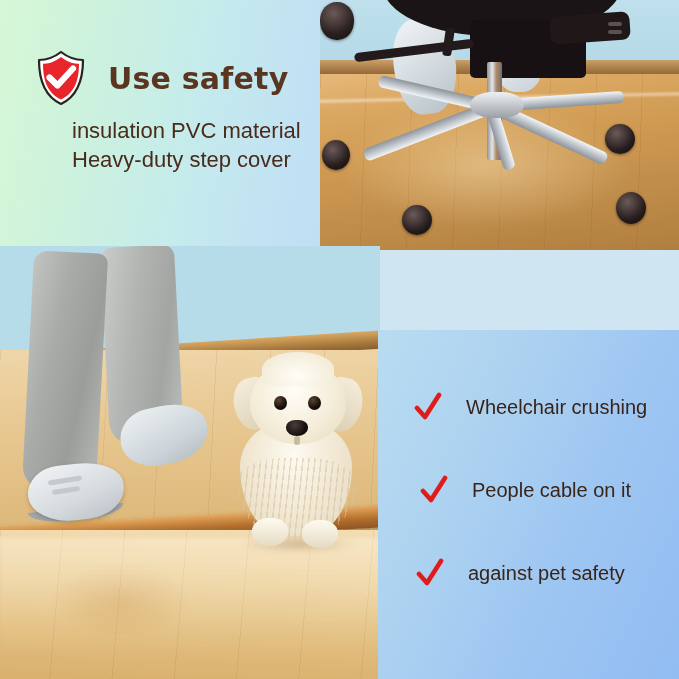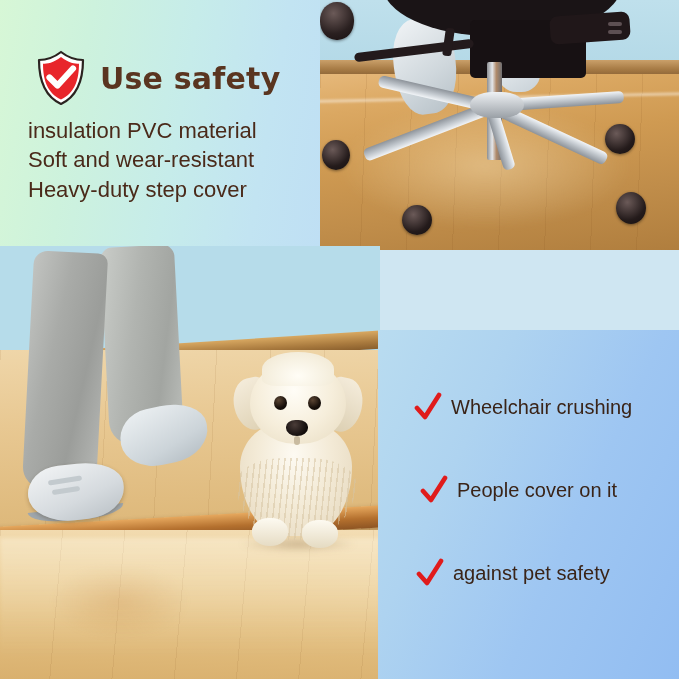--- a/index.html
+++ b/index.html
@@ -146,34 +146,34 @@
              background:linear-gradient(180deg,#fdfaf1,#e5dbc2); border-radius:46% 46% 48% 48%; }
   .dog-shadow{ position:absolute; left:10px; top:182px; width:120px; height:16px;
                background:radial-gradient(ellipse at 50% 50%, rgba(110,70,25,.32), rgba(110,70,25,0) 70%);
                filter:blur(3px); }
 
   
   .panel-safety{
     position:absolute; left:0; top:0; width:320px; height:246px;
     background:linear-gradient(100deg,#d7f7d6 0%,#cdf2dd 26%,#c6ecea 55%,#c2e4f2 80%,#bfdff4 100%);
   }
-  .safety-head{ position:absolute; left:36px; top:50px; display:flex; align-items:center; gap:14px; }
+  .safety-head{ position:absolute; left:36px; top:50px; display:flex; align-items:center; gap:22px; }
   .shield{ width:50px; height:56px; flex:none; }
   .safety-title{ font-size:30px; font-weight:700; color:#5a3520; letter-spacing:.2px;
                  font-family:"DejaVu Sans", sans-serif; white-space:nowrap; }
   .safety-lines{ position:absolute; left:28px; top:116px; }
   .safety-line{ font-size:22px; color:#4a2a1a; line-height:1.34; white-space:nowrap;
-                font-family:"Liberation Sans", sans-serif; }
+                font-family:"Liberation Sans", sans-serif;margin-left:44px; }
 
   
   .panel-bullets{
     position:absolute; left:378px; top:330px; width:301px; height:349px;
     background:linear-gradient(115deg,#b9dcf0 0%,#aed3f0 30%,#9ec6f2 62%,#92bdf2 100%);
   }
-  .bullet-row{ position:absolute; display:flex; align-items:center; gap:9px; }
+  .bullet-row{ position:absolute; display:flex; align-items:center; gap:24px; }
   .b1{ left:36px; top:62px; }
   .b2{ left:42px; top:145px; }
   .b3{ left:38px; top:228px; }
   .tick{ width:28px; height:30px; flex:none; }
   .bullet-text{ font-size:20px; color:#3a2418; white-space:nowrap;
                 font-family:"Liberation Sans", sans-serif; }
 </style>
 </head>
 <body>
 
@@ -246,39 +246,38 @@
     <div class="safety-head">
       <svg class="shield" viewBox="0 0 50 56">
         <path d="M25 2 C16 9 8 10 3 10 C3 30 8 46 25 54 C42 46 47 30 47 10 C42 10 34 9 25 2 Z" fill="#ffffff" stroke="#2b2320" stroke-width="2.2" stroke-linejoin="round"></path>
         <path d="M25 7 C17.5 13 11 13.8 7 13.8 C7 30 11.2 43 25 49.6 C38.8 43 43 30 43 13.8 C39 13.8 32.5 13 25 7 Z" fill="#e8252b"></path>
         <path d="M13.5 27.5 L21.5 35.5 L37 18.5" fill="none" stroke="#ffffff" stroke-width="6.2" stroke-linecap="round" stroke-linejoin="round"></path>
       </svg>
       <div class="safety-title">Use safety</div>
     </div>
     <div class="safety-lines">
       <div class="safety-line">insulation  PVC material</div>
-      <div class="safety-line">Soft and wear-resistant</div>
       <div class="safety-line">Heavy-duty step cover</div>
     </div>
   </div>
 
   <div class="panel-bullets">
 
     <div class="bullet-row b1">
       <svg class="tick" viewBox="0 0 28 30">
         <path d="M3 16 L11 25 L25 3" fill="none" stroke="#e01b1b" stroke-width="4.6" stroke-linecap="round" stroke-linejoin="round"></path>
       </svg>
       <div class="bullet-text">Wheelchair crushing</div>
     </div>
 
     <div class="bullet-row b2">
       <svg class="tick" viewBox="0 0 28 30">
         <path d="M3 16 L11 25 L25 3" fill="none" stroke="#e01b1b" stroke-width="4.6" stroke-linecap="round" stroke-linejoin="round"></path>
       </svg>
-      <div class="bullet-text">People cover on it</div>
+      <div class="bullet-text">People cable on it</div>
     </div>
 
     <div class="bullet-row b3">
       <svg class="tick" viewBox="0 0 28 30">
         <path d="M3 16 L11 25 L25 3" fill="none" stroke="#e01b1b" stroke-width="4.6" stroke-linecap="round" stroke-linejoin="round"></path>
       </svg>
       <div class="bullet-text">against pet safety</div>
     </div>
 
   </div>

